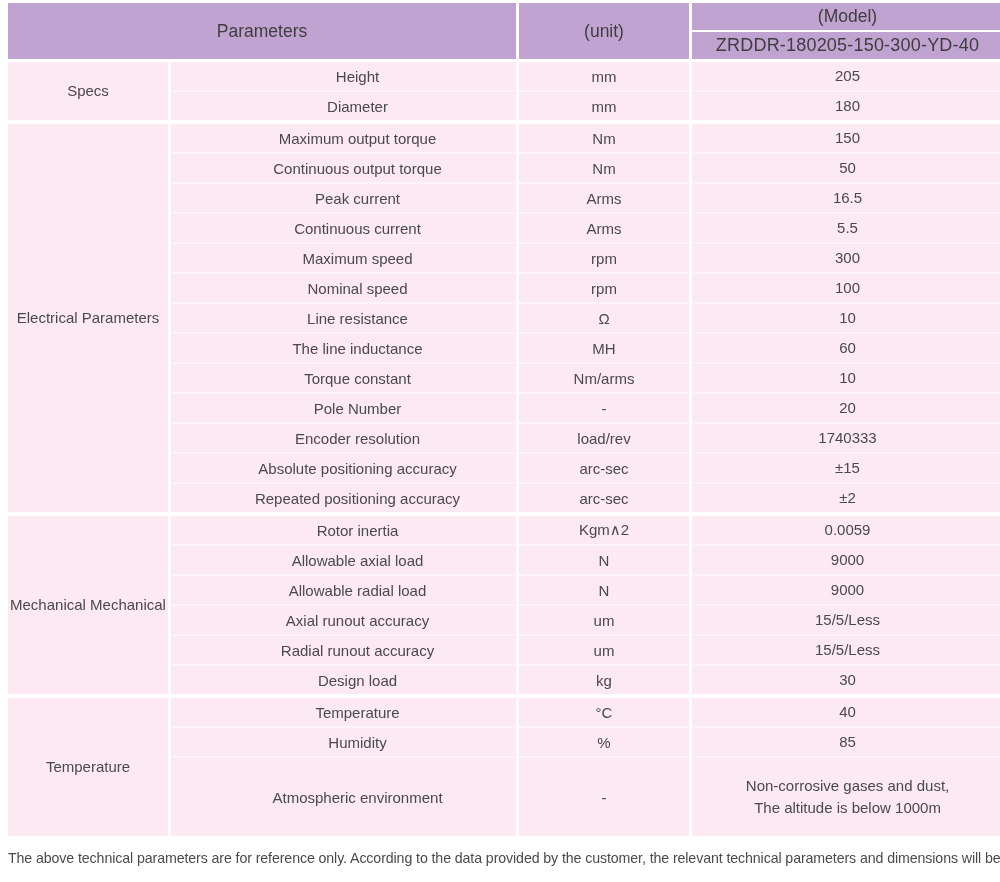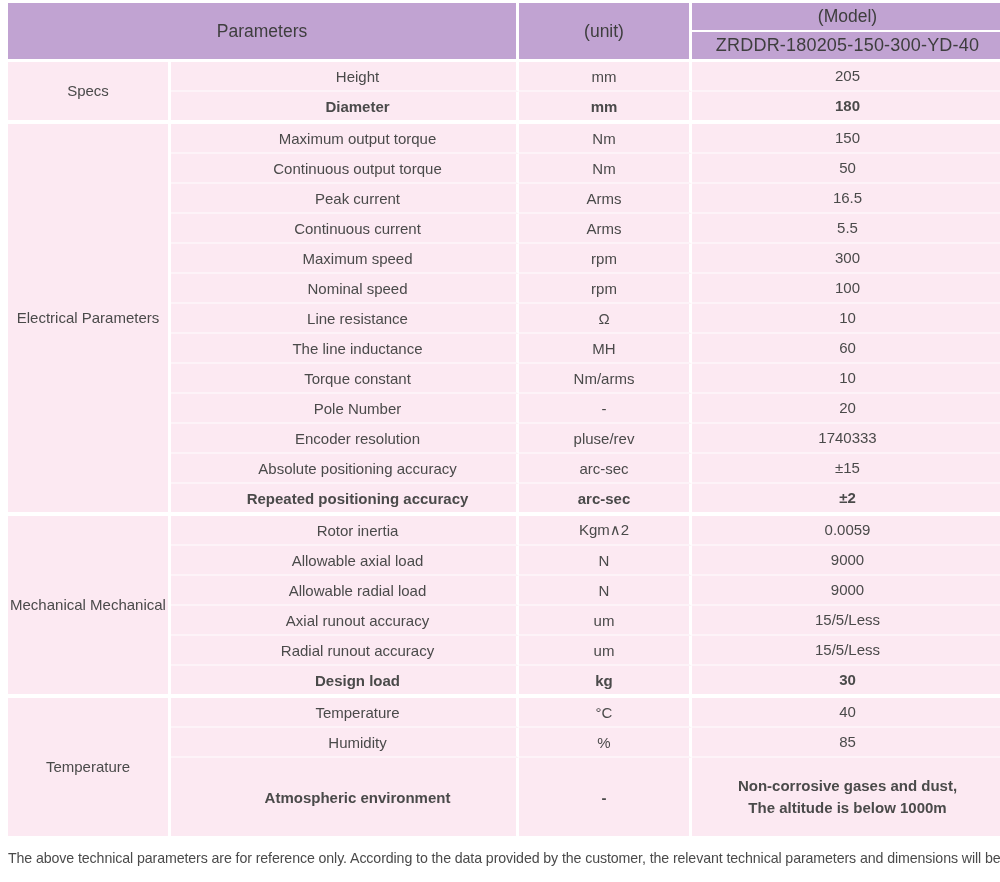--- a/index.html
+++ b/index.html
@@ -61,21 +61,21 @@
   tbody tr td:last-child { border-right: 0; }
   td.param-cell {
     text-align: center;
     padding-left: 28px;
   }
   td.group-cell {
     text-align: center;
     line-height: 1.3;
     border-bottom: 4px solid #ffffff;
   }
-  tr.group-end td { border-bottom: 4px solid #ffffff; font-weight: bold; }
+  tr.group-end td { border-bottom: 4px solid #ffffff; }
   tr.tall td { height: 78px; }
   td.value-cell { white-space: pre-line; line-height: 1.45; }
 
   .footer-note {
     margin: 10px 0 0 0;
     font-size: 14.2px;
     letter-spacing: -0.1px;
     color: #4a4a4a;
     white-space: nowrap;
   }
@@ -159,21 +159,21 @@
           <td class="unit-cell">Nm/arms</td>
           <td class="value-cell">10</td>
         </tr>
         <tr>
           <td class="param-cell">Pole Number</td>
           <td class="unit-cell">-</td>
           <td class="value-cell">20</td>
         </tr>
         <tr>
           <td class="param-cell">Encoder resolution</td>
-          <td class="unit-cell">pluse/rev</td>
+          <td class="unit-cell">load/rev</td>
           <td class="value-cell">1740333</td>
         </tr>
         <tr>
           <td class="param-cell">Absolute positioning accuracy</td>
           <td class="unit-cell">arc-sec</td>
           <td class="value-cell">±15</td>
         </tr>
         <tr class="group-end">
           <td class="param-cell">Repeated positioning accuracy</td>
           <td class="unit-cell">arc-sec</td>

